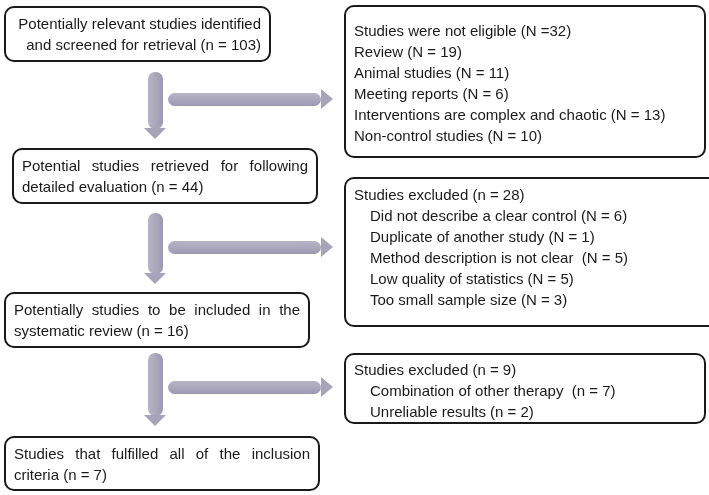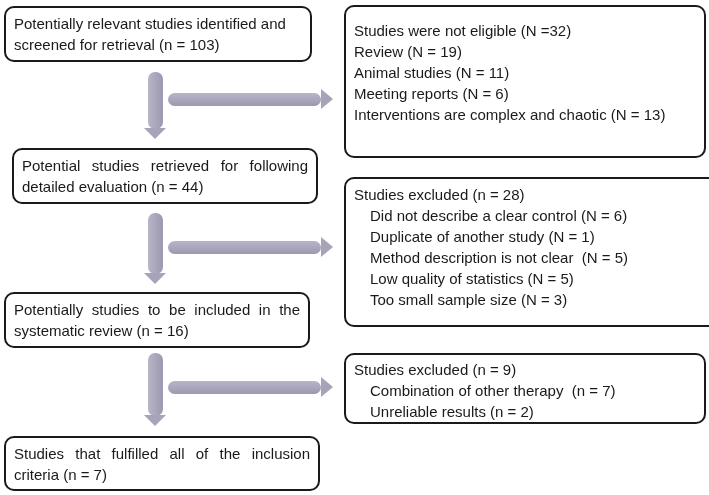--- a/index.html
+++ b/index.html
@@ -15,21 +15,21 @@
     overflow: hidden;
   }
   .fbox {
     position: absolute;
     box-sizing: border-box;
     border: 2px solid #1a1a1a;
     border-radius: 10px;
     background: #ffffff;
     padding: 5px 8px;
   }
-  #box-l1 { left: 4px;   top: 6px;   width: 308px; height: 56px; }
+  #box-l1 { left: 4px;   top: 6px;   width: 267px; height: 56px; text-align: right; }
   #box-l2 { left: 12px;   top: 148px; width: 306px; height: 56px; }
   #box-l3 { left: 4px;   top: 292px; width: 306px; height: 56px; }
   #box-l4 { left: 4px;   top: 436px; width: 316px; height: 55px; }
   #box-r1 { left: 344px; top: 5px;   width: 362px; height: 153px; padding-top: 13px; }
   #box-r2 { left: 344px; top: 177px; width: 424px; height: 150px; padding-top: 5px; }
   #box-r3 { left: 344px; top: 353px; width: 362px; height: 71px;  padding-top: 4px; }
   .justify { text-align: justify; }
   .eline { white-space: pre-wrap; }
   .eline.indent { padding-left: 16px; }
 
@@ -96,20 +96,21 @@
   <div class="fbox justify" id="box-l4">
     <div>Studies that fulfilled all of the inclusion criteria (n = 7)</div>
   </div>
 
   <div class="fbox" id="box-r1">
     <div class="eline">Studies were not eligible (N =32)</div>
     <div class="eline">Review (N = 19)</div>
     <div class="eline">Animal studies (N = 11)</div>
     <div class="eline">Meeting reports (N = 6)</div>
     <div class="eline">Interventions are complex and chaotic (N = 13)</div>
+    <div class="eline">Non-control studies (N = 10)</div>
   </div>
 
   <div class="fbox" id="box-r2">
     <div class="eline">Studies excluded (n = 28)</div>
     <div class="eline indent">Did not describe a clear control (N = 6)</div>
     <div class="eline indent">Duplicate of another study (N = 1)</div>
     <div class="eline indent">Method description is not clear  (N = 5)</div>
     <div class="eline indent">Low quality of statistics (N = 5)</div>
     <div class="eline indent">Too small sample size (N = 3)</div>
   </div>

